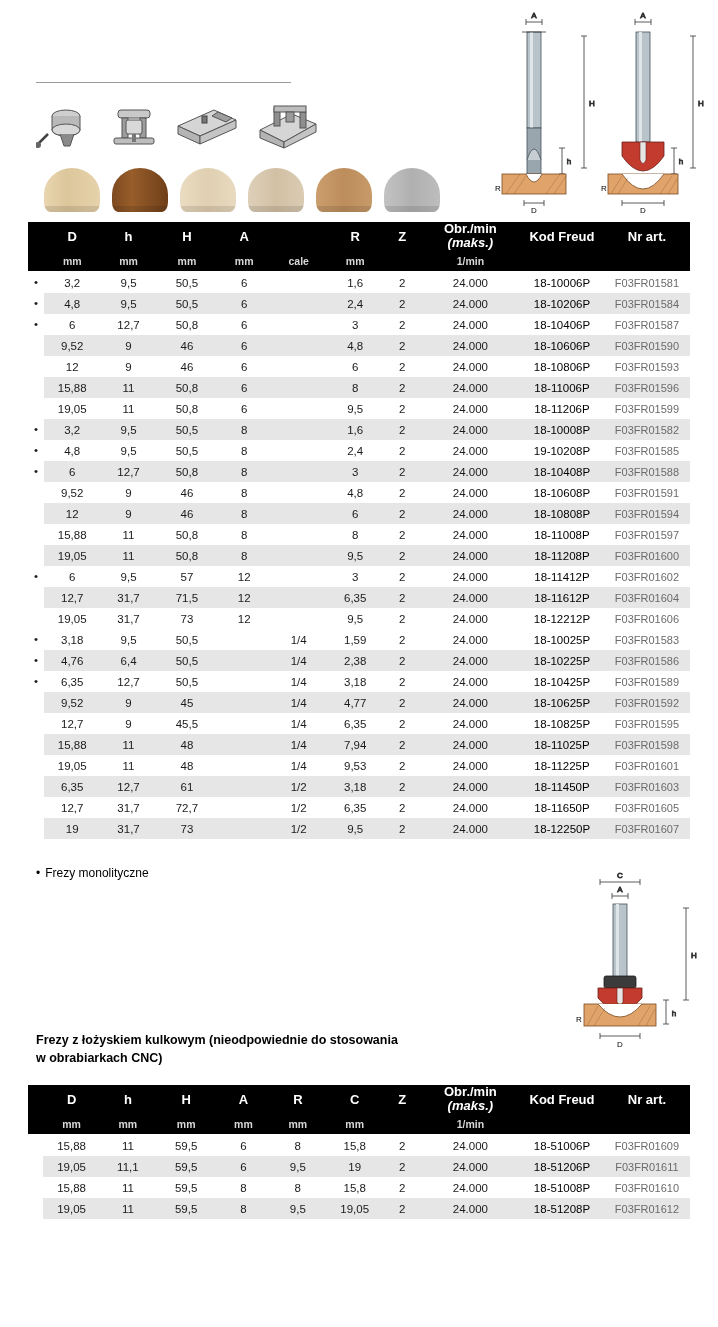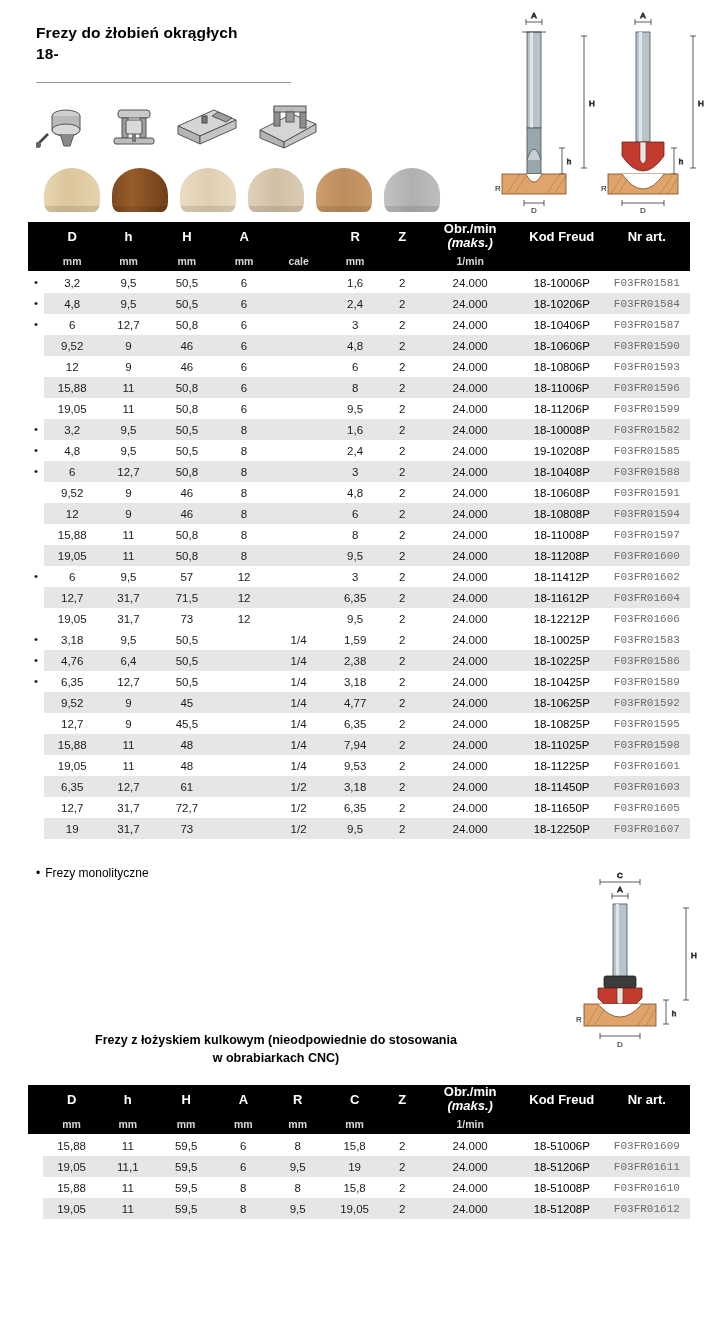--- a/index.html
+++ b/index.html
@@ -94,21 +94,21 @@
     font-weight: bold;
     font-size: 10.5px;
     height: 22px;
     border-bottom: 2px solid #fff;
   }
   .spec tbody tr { height: 21px; }
   .spec tbody tr.odd { background: #ffffff; }
   .spec tbody tr.even { background: #e6e6e6; }
   .spec tbody td { font-size: 11.5px; color: #1a1a1a; }
   .spec tbody td.code { font-weight: normal; font-size: 11.5px; color:#000; }
-  .spec tbody td.art { color: #6b6b6b; font-size: 11px; font-family: Liberation Mono, monospace; }
+  .spec tbody td.art { color: #6b6b6b; font-size: 11px; }
   .bullet-cell {
     width: 18px;
     text-align: center;
     font-size: 13px;
     line-height: 1;
     color: #000;
     background: #fff !important;
   }
 
   
@@ -156,21 +156,20 @@
 
   
   .sec2-title {
     position: absolute;
     left: 36px;
     top: 1031px;
     width: 480px;
     font-size: 12.5px;
     font-weight: bold;
     line-height: 1.45;
-    text-align: center;
   }
 
   
   .draw-top {
     position: absolute;
     left: 480px;
     top: 8px;
     width: 236px;
     height: 208px;
   }
@@ -181,24 +180,20 @@
     width: 158px;
     height: 186px;
   }
   svg text { font-family: "Liberation Sans", sans-serif; }
 </style>
 </head>
 <body>
 
 <div class="page">
 
-  <div class="title">
-    <span>Frezy do żłobień okrągłych</span><br>
-    <span>18-</span>
-  </div>
   <div class="title-rule"></div>
 
   <div class="picto-row">
     <div class="picto">
       <svg width="58" height="46" viewBox="0 0 58 46">
         <ellipse cx="30" cy="12" rx="14" ry="6" fill="#cfcfcf" stroke="#555" stroke-width="1"></ellipse>
         <path d="M16 12 v14 a14 6 0 0 0 28 0 V12" fill="#b9b9b9" stroke="#555" stroke-width="1"></path>
         <ellipse cx="30" cy="26" rx="14" ry="6" fill="#d8d8d8" stroke="#555" stroke-width="1"></ellipse>
         <path d="M12 30 L2 40" stroke="#444" stroke-width="2.5" fill="none"></path>
         <circle cx="2" cy="41" r="3" fill="#666"></circle>

